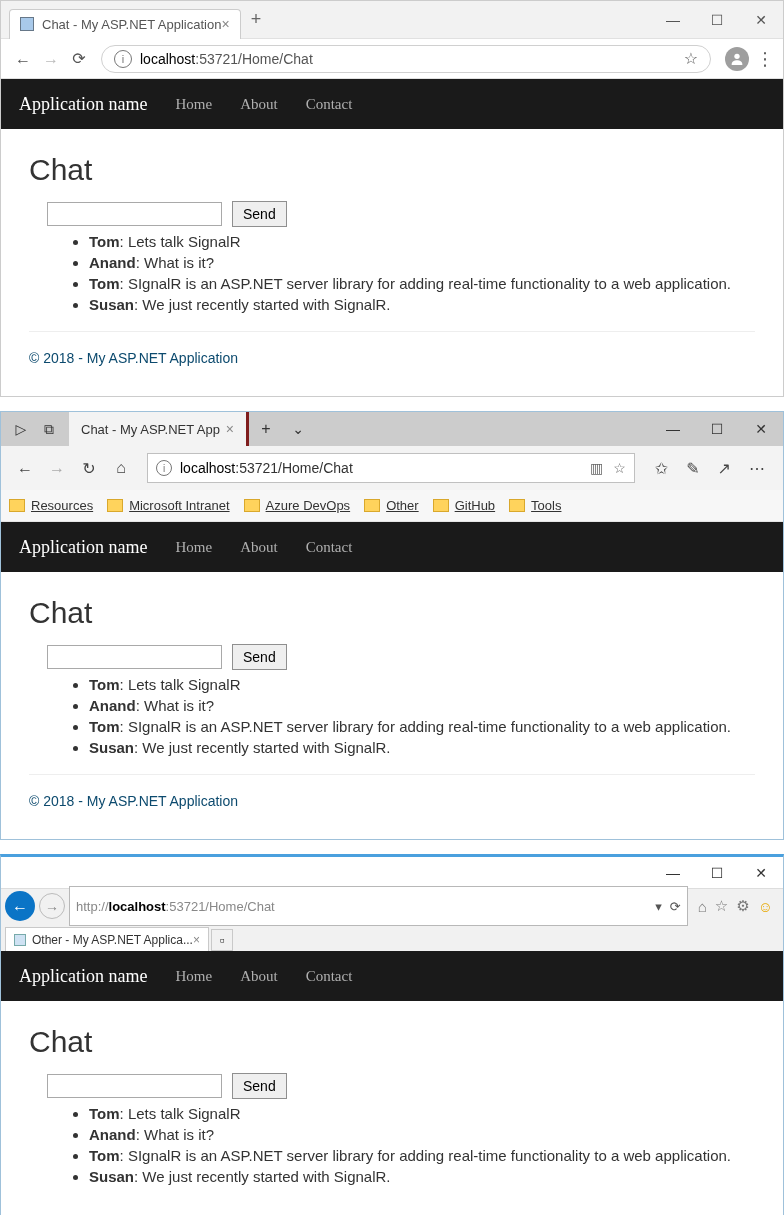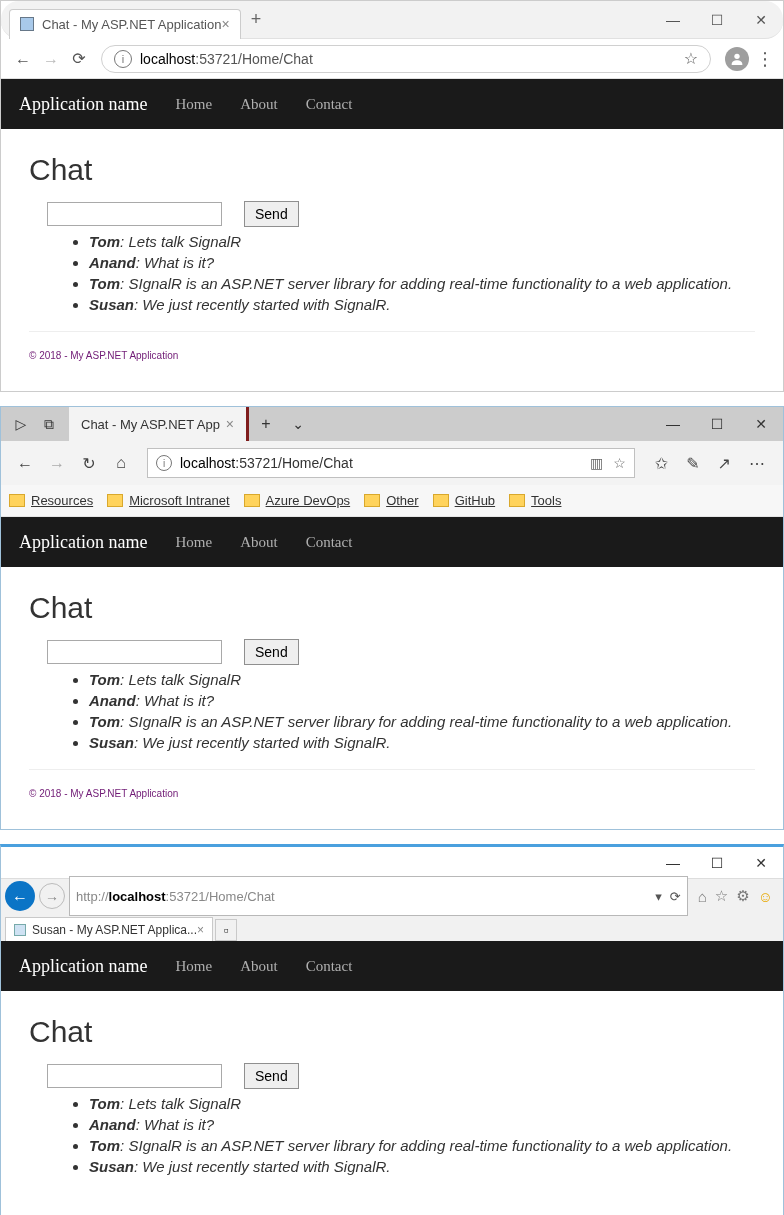--- a/index.html
+++ b/index.html
@@ -6,21 +6,21 @@
   body {
     margin: 0;
     font-family: "Segoe UI", Tahoma, Geneva, sans-serif;
     font-size: 14px;
     background: #fff;
     color: #333;
     width: 784px;
   }
   
   .chrome-win { border: 1px solid #ccc; background:#fff; }
-  .chrome-title { display:flex; align-items:center; height:38px; background:#f2f2f2; border-bottom:1px solid #e1e1e1;border-radius:18px;}
+  .chrome-title { display:flex; align-items:center; height:38px; background:#f2f2f2; border-bottom:1px solid #e1e1e1;}
   .chrome-tab {
     display:flex; align-items:center; height:30px; margin-top:8px; margin-left:8px;
     background:#fff; border:1px solid #ccc; border-bottom:none;
     border-top-left-radius:4px; border-top-right-radius:4px;
     padding:0 10px; min-width:220px; font-size:13px; color:#555;
   }
   .chrome-tab .favicon { width:14px; height:14px; background:#a8c9ea; border:1px solid #678; margin-right:8px; }
   .tab-close { margin-left:auto; color:#888; font-size:14px; cursor:default;}
   .chrome-newtab { margin-left:10px; font-size:18px; color:#666; }
   .chrome-wincontrols { margin-left:auto; display:flex; }
@@ -79,28 +79,28 @@
   .ie-tab .favicon{width:12px;height:12px;background:#cfe2f3;border:1px solid #7aa;margin-right:6px;}
   .ie-tab .tab-close{margin-left:auto;font-size:12px;}
   .ie-newtab{width:22px;height:22px;border:1px solid #c9c9c9;margin-left:2px;display:flex;align-items:center;justify-content:center;}
 
   
   .app-nav{background:#1a1a1a;height:50px;display:flex;align-items:center;padding:0 18px;font-family:Liberation Serif, serif;}
   .app-brand{color:#fff;font-size:18px;margin-right:28px;}
   .app-link{color:#b0b0b0;font-size:15px;margin-right:28px;}
   .app-body{padding:12px 28px 12px 28px;}
   .app-body h2{font-size:30px;font-weight:400;margin:12px 0 14px 0;color:#333;}
-  .chat-row{display:flex;align-items:center;gap:22px;margin-left:18px;margin-bottom:6px;}
+  .chat-row{display:flex;align-items:center;gap:10px;margin-left:18px;margin-bottom:6px;}
   .chat-input{width:175px;height:24px;border:1px solid #a9a9a9;background:#fff;}
   .chat-send{height:26px;padding:2px 10px;background:#efefef;border:1px solid #8f8f8f;font-size:14px;}
-  .chat-list{margin:4px 0 10px 40px;padding-left:20px;font-style:italic;}
+  .chat-list{margin:4px 0 10px 40px;padding-left:20px;}
   .chat-list li{font-size:15px;color:#333;margin-bottom:4px;}
   .chat-list li .user{font-weight:bold;}
   .app-hr{border:none;border-top:1px solid #eee;margin:18px 0;}
-  .app-footer{font-size:10px;color:#701a75;padding-bottom:18px;}
+  .app-footer{font-size:14px;color:#0c4a6e;padding-bottom:18px;}
 </style>
 </head>
 <body>
 
 <div class="chrome-win">
   <div class="chrome-title">
     <div class="chrome-tab">
       <span class="favicon"></span>
       <span>Chat - My ASP.NET Application</span>
       <span class="tab-close">×</span>
@@ -266,21 +266,21 @@
     <div class="ie-right">
       <span>⌂</span>
       <span>☆</span>
       <span>⚙</span>
       <span style="color:#e8a800">☺</span>
     </div>
   </div>
   <div class="ie-tabs">
     <div class="ie-tab">
       <span class="favicon"></span>
-      <span>Susan - My ASP.NET Applica...</span>
+      <span>Other - My ASP.NET Applica...</span>
       <span class="tab-close">×</span>
     </div>
     <div class="ie-newtab">▫</div>
   </div>
 
   <div class="app-nav">
     <span class="app-brand">Application name</span>
     <span class="app-link">Home</span>
     <span class="app-link">About</span>
     <span class="app-link">Contact</span>

